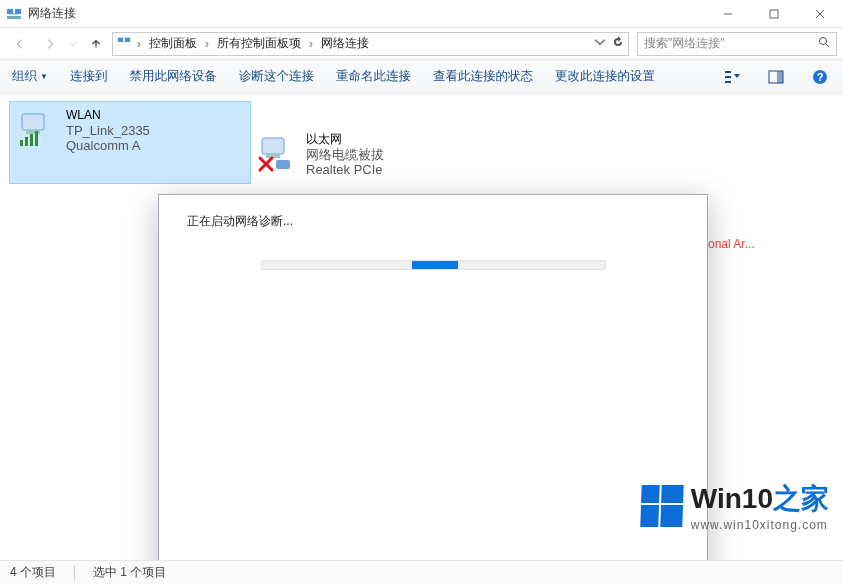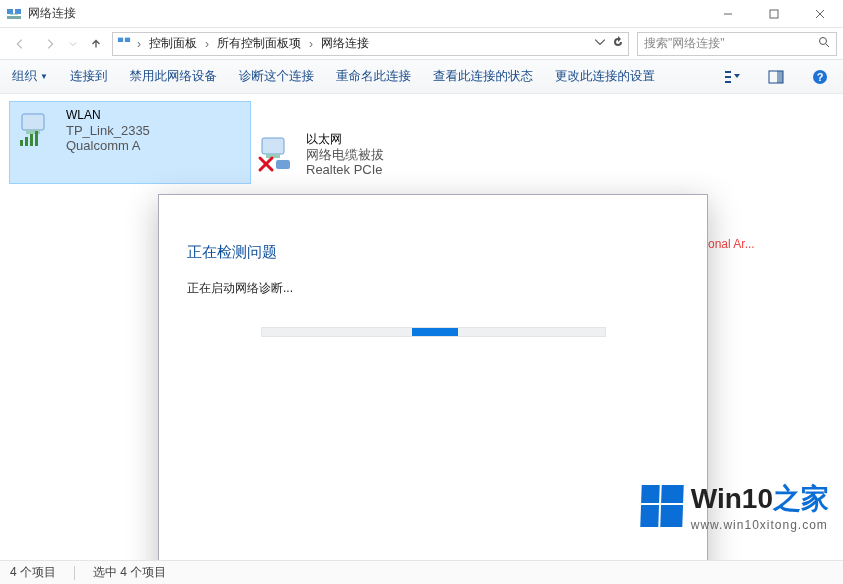--- a/index.html
+++ b/index.html
@@ -232,21 +232,20 @@
         <span class="sub">网络电缆被拔</span>
         <span class="sub">Realtek PCIe</span>
       </div>
     </div>
   </div>
 
   <span class="trunc">onal Ar...</span>
 
   <div class="dialog">
     <div class="dlg-body">
-      <div class="dlg-heading">正在检测问题</div>
       <div class="dlg-status">正在启动网络诊断...</div>
       <div class="progress">
         <div class="bar"></div>
       </div>
     </div>
   </div>
 
   <div class="watermark">
     <div class="win-logo">
         <div></div>
@@ -257,14 +256,14 @@
     <div>
       <div><span class="big">Win10</span><span class="big accent">之家</span></div>
       <div class="sub">www.win10xitong.com</div>
     </div>
   </div>
 </div>
 
 <div class="statusbar">
   <span>4 个项目</span>
   <span class="sep"></span>
-  <span>选中 4 个项目</span>
+  <span>选中 1 个项目</span>
 </div>
 
 </body></html>

